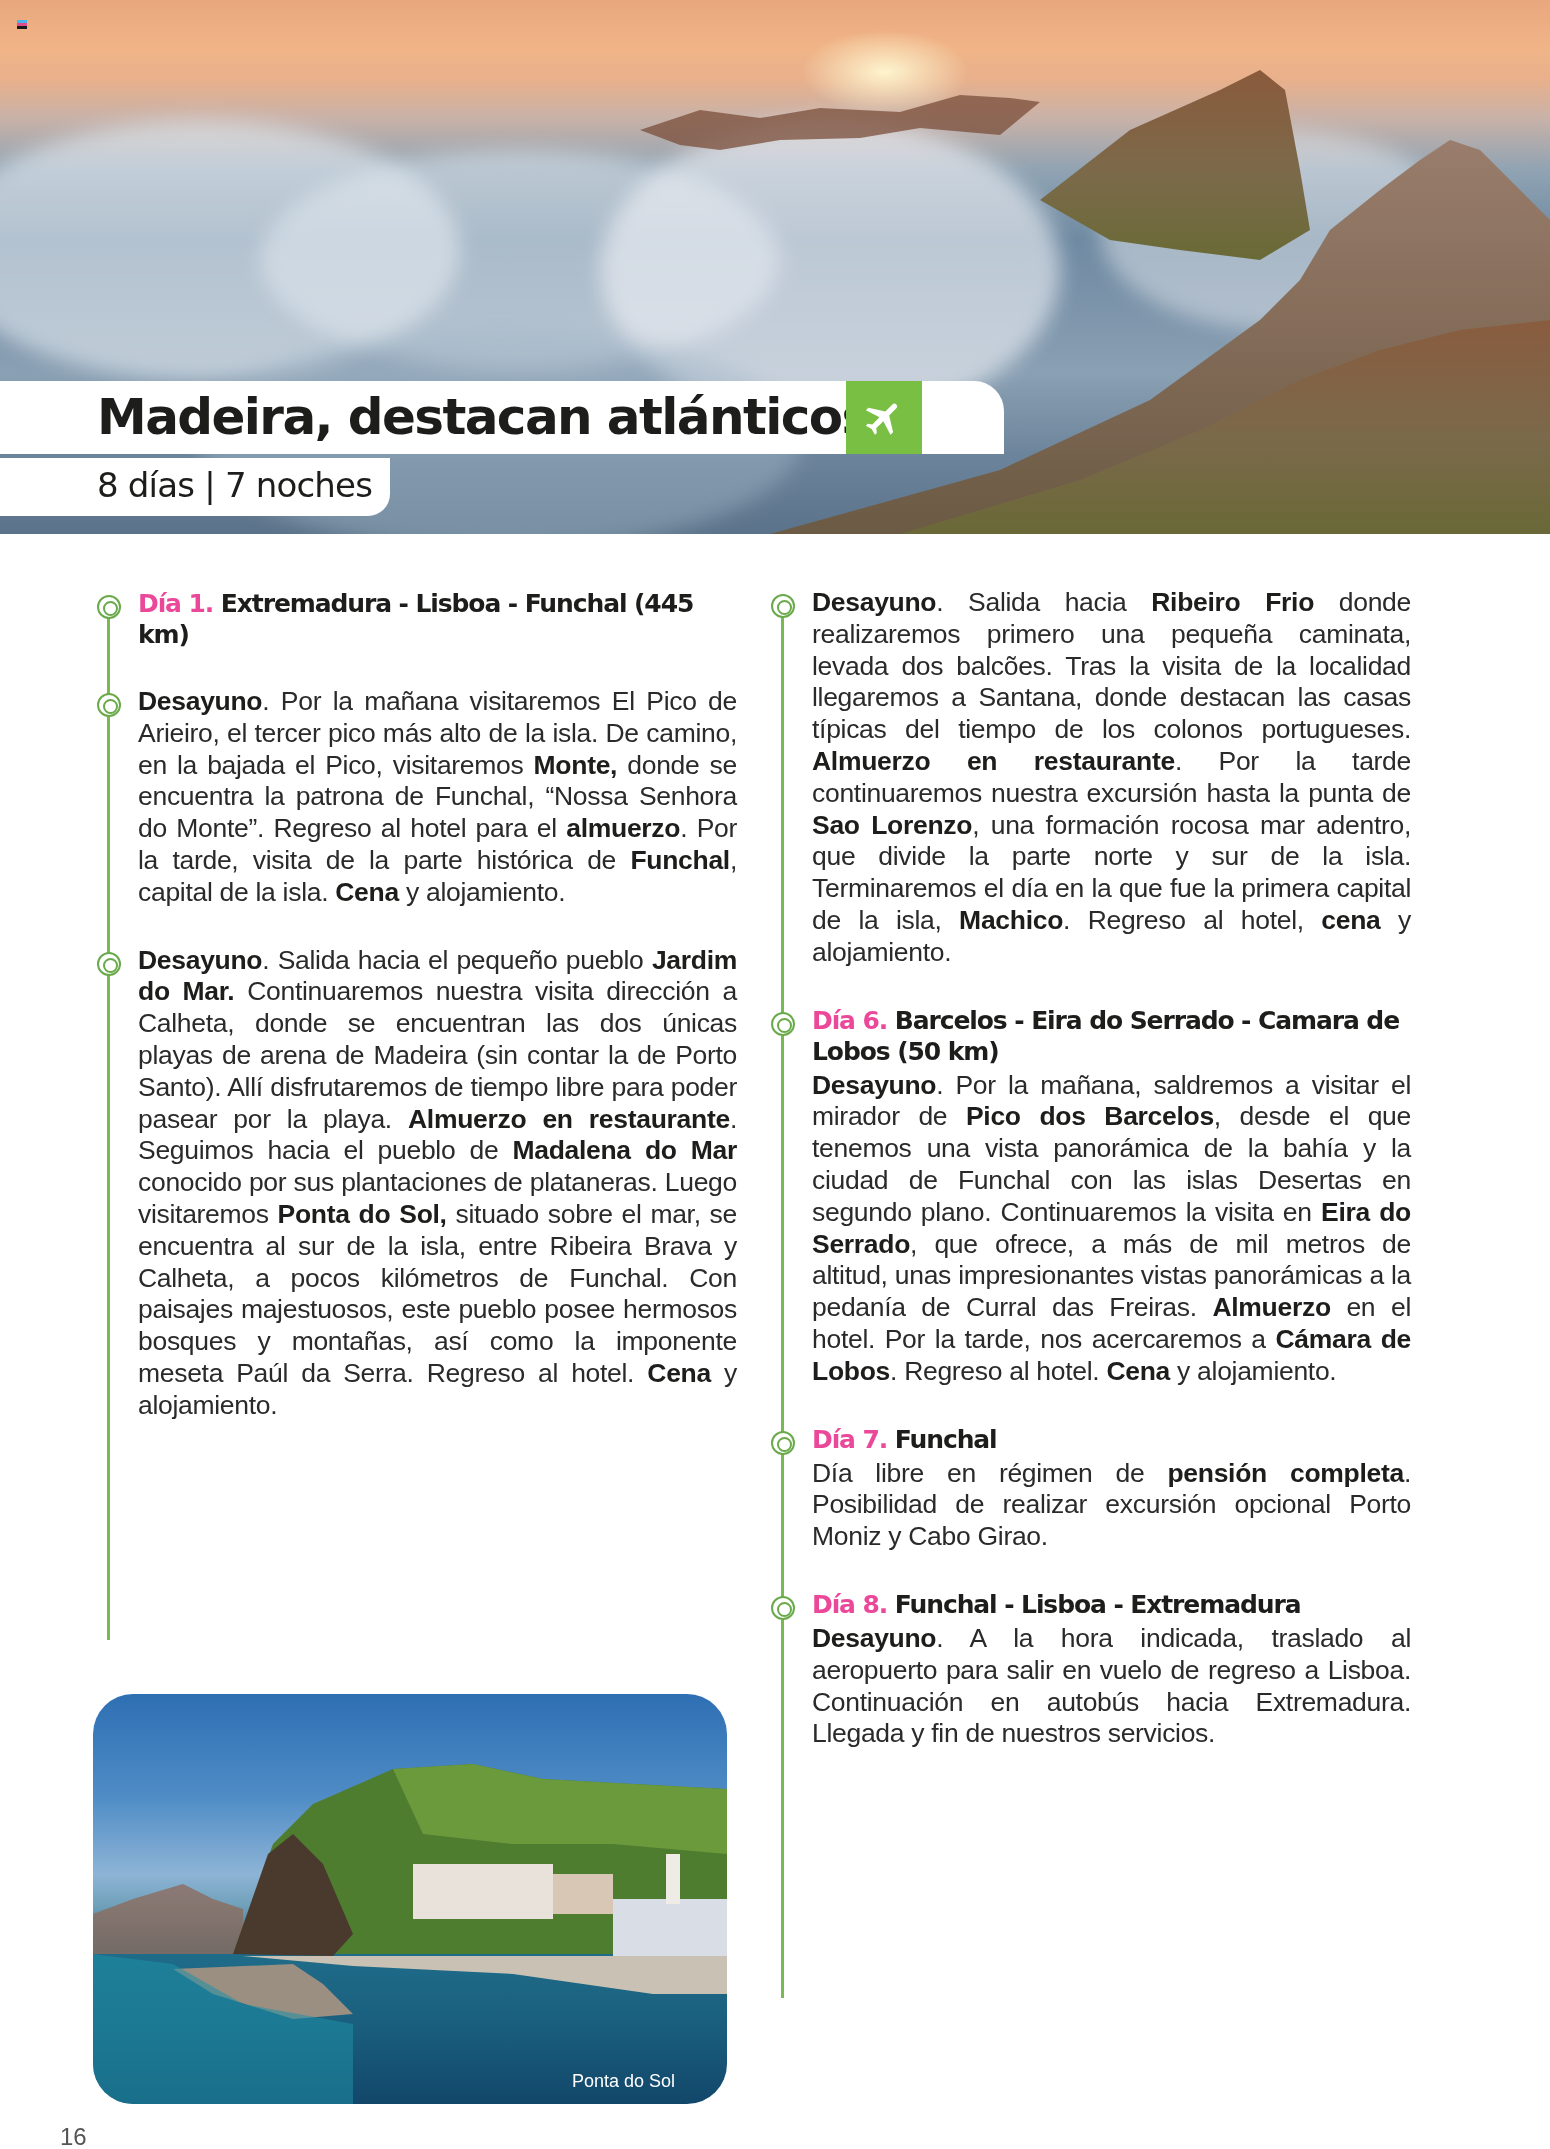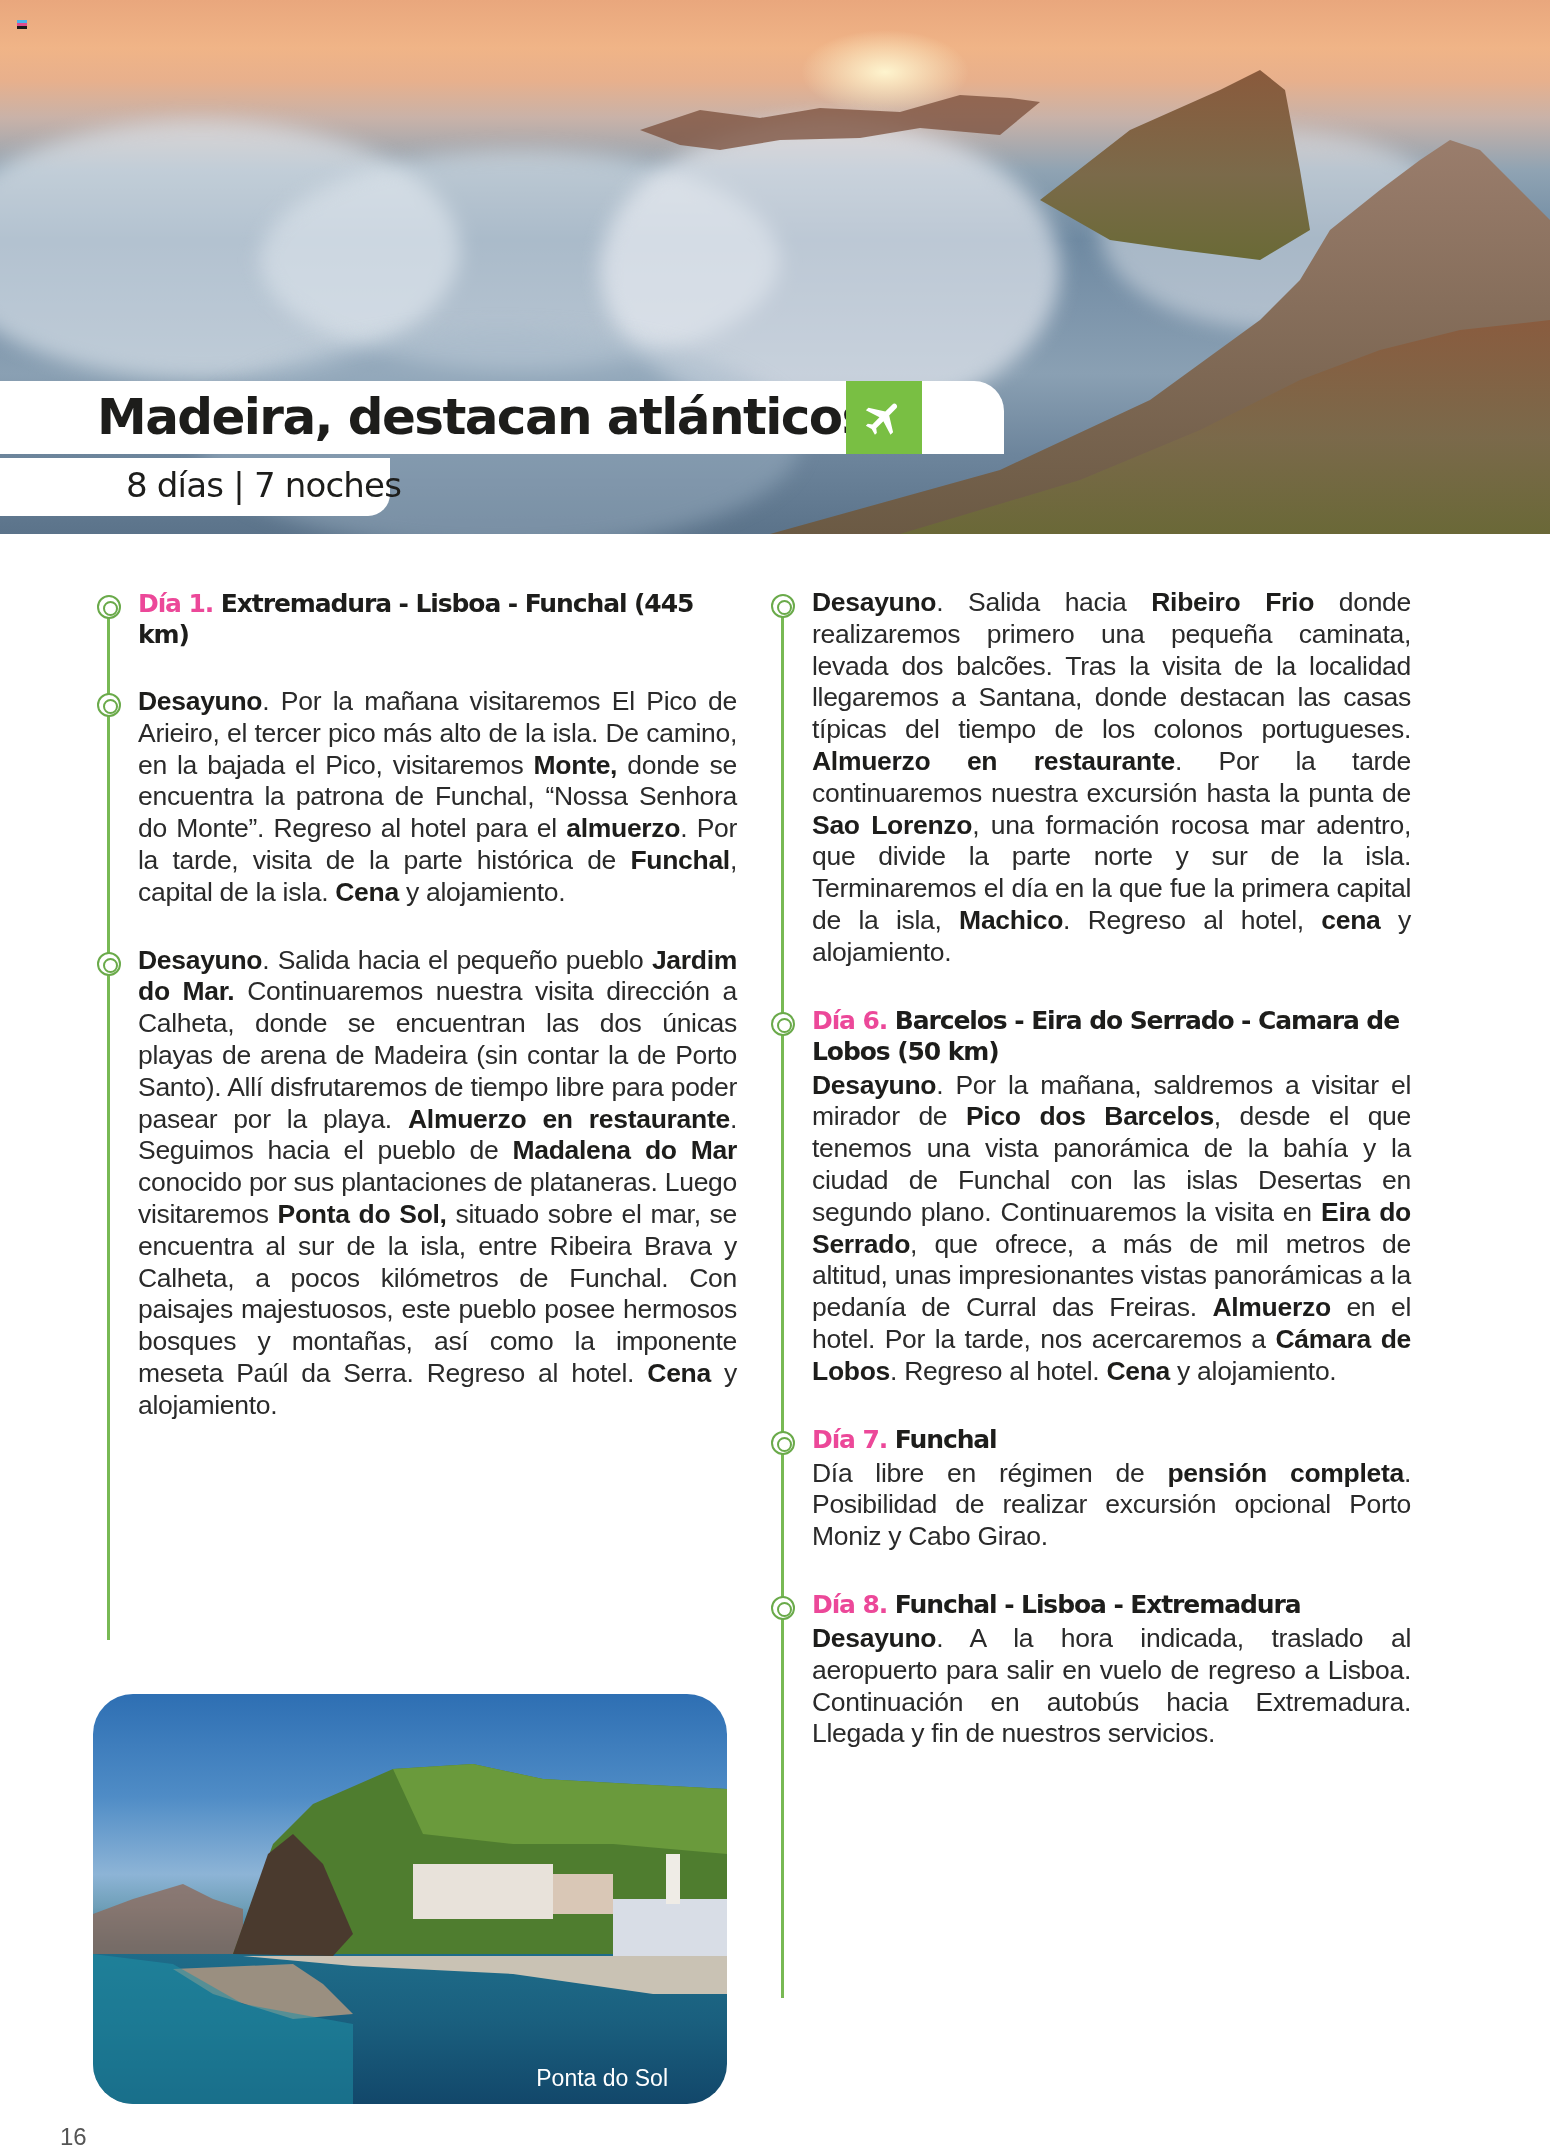--- a/index.html
+++ b/index.html
@@ -31,21 +31,21 @@
       position: absolute; left: 846px; top: 381px; width: 76px; height: 73px;
       background: #79bf43; display: flex; align-items: center; justify-content: center;
     }
     .subtitle-bar {
       position: absolute; left: 0; top: 458px; width: 390px; height: 58px;
       background: #ffffff; border-bottom-right-radius: 22px;
     }
     .subtitle-text {
       position: absolute; left: 97px; top: 465px;
       font-family: "DejaVu Sans", sans-serif; font-size: 34px; letter-spacing: -0.8px;
-      color: #1d1d1b; white-space: nowrap; margin-left: 29px;
+      color: #1d1d1b; white-space: nowrap;
     }
 
     
     .col { position: absolute; }
     .col.left { left: 97px; top: 588px; width: 640px; }
     .col.right { left: 771px; top: 584px; width: 640px; }
     .timeline-line { position: absolute; width: 3px; background: #78b954; }
     .day { position: relative; padding-left: 41px; }
     .dot {
       position: absolute; left: 0; top: 7px; width: 24px; height: 24px; border-radius: 50%;
@@ -68,22 +68,22 @@
     .left .day { margin-bottom: 36px; }
     .right .day { margin-bottom: 36px; }
 
     
     .photo {
       position: absolute; left: 93px; top: 1694px; width: 634px; height: 410px;
       border-radius: 40px; overflow: hidden;
       background: linear-gradient(180deg, #2e6fb3 0%, #4f8cc6 25%, #8db4d6 44%, #6f9fb8 52%, #1f6d8a 62%, #1a5f7e 80%, #12476a 100%);
     }
     .photo-caption {
-      position: absolute; right: 59px; bottom: 12px; color: #ffffff;
-      font-family: "Liberation Sans", sans-serif; font-size: 23px;
+      position: absolute; right: 52px; bottom: 12px; color: #ffffff;
+      font-family: "Liberation Sans", sans-serif; font-size: 18px;
     }
     .page-number {
       position: absolute; left: 60px; top: 2123px; font-family: "Liberation Sans", sans-serif;
       font-size: 24px; color: #555555;
     }
   </style>
 </head>
 <body>
 
 <div class="hero">

